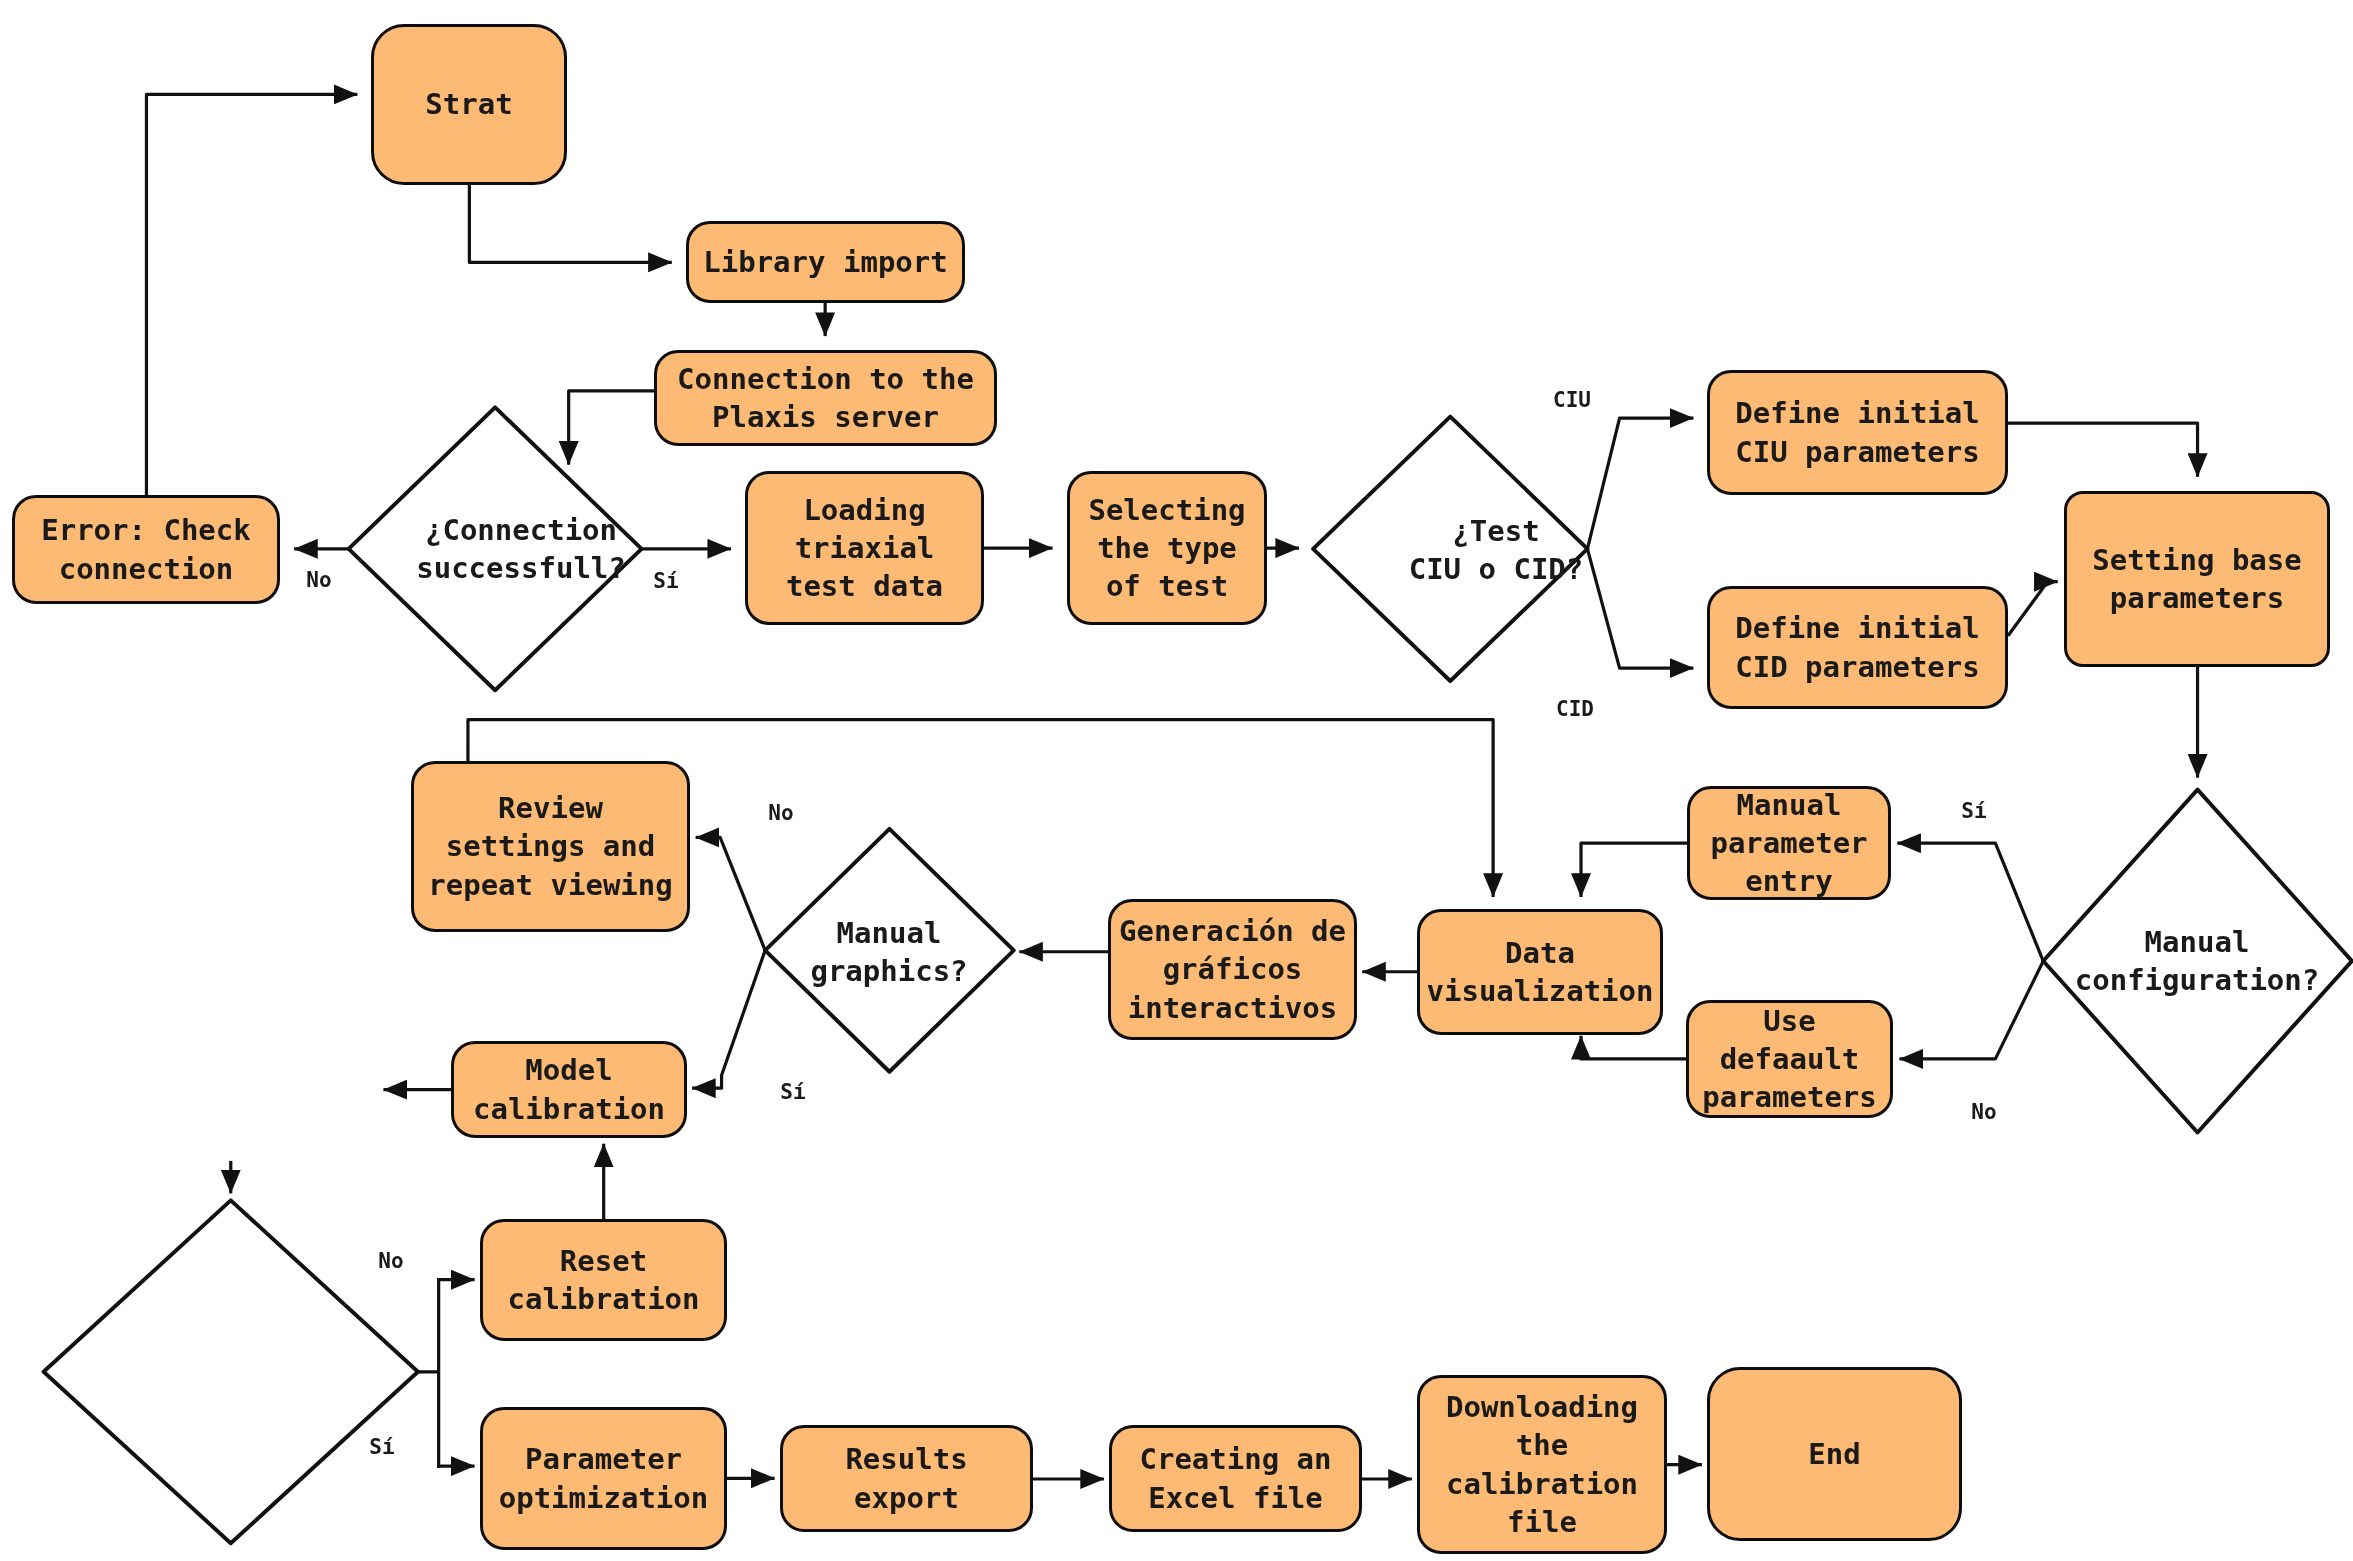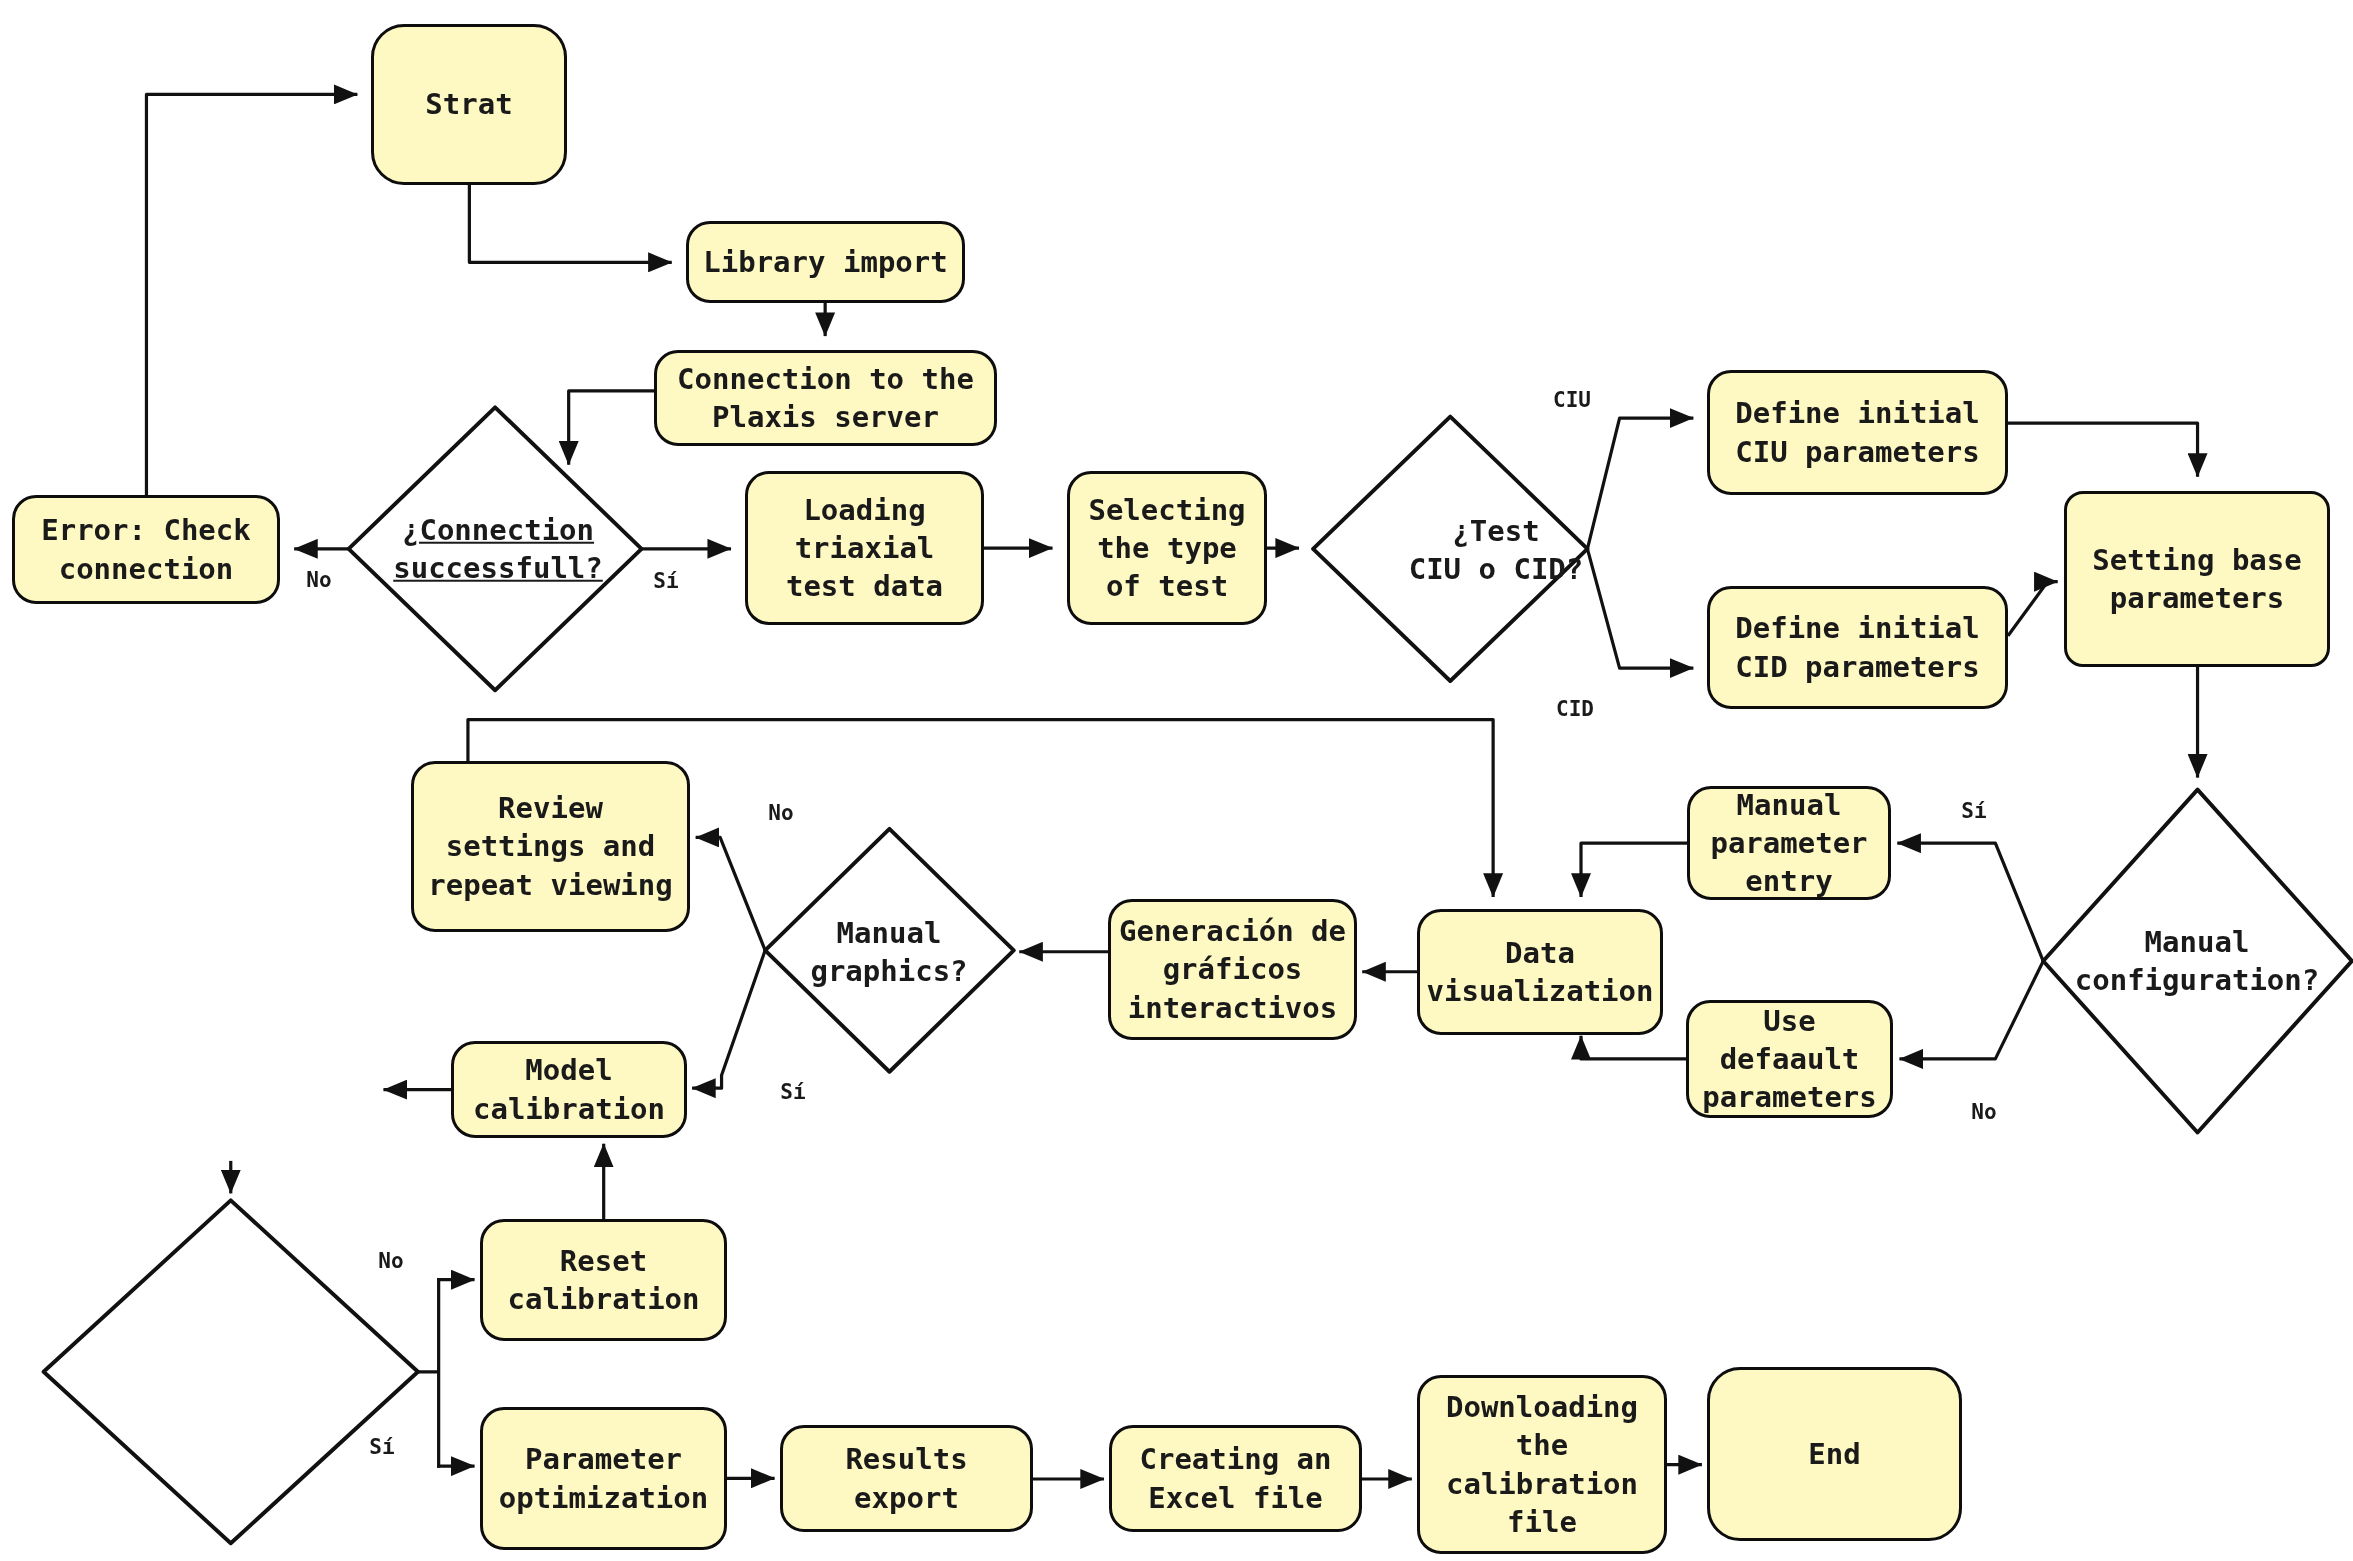--- a/index.html
+++ b/index.html
@@ -9,21 +9,21 @@
     background:#ffffff;
     font-family:"DejaVu Sans Mono", monospace;
     color:#1a1a1a;
     overflow:hidden;
   }
   .wires{position:absolute;left:0;top:0;width:2354px;height:1562px;}
   .wire{stroke:#111111;stroke-width:4.5;fill:none;stroke-linejoin:round;stroke-linecap:square;}
   .diamond{fill:#ffffff;stroke:#111111;stroke-width:5.5;stroke-linejoin:round;}
   .node{
     position:absolute;box-sizing:border-box;
-    background:#fef9c3;border:3.6px solid #0d0d0d;border-radius:24px;
+    background:#fdba74;border:3.6px solid #0d0d0d;border-radius:24px;
     display:flex;align-items:center;justify-content:center;
     text-align:center;font-size:29px;font-weight:bold;line-height:1.32;
     white-space:pre-line;padding:2.9px 7.1px;
   }
   .node.big-radius{border-radius:33px;}
   .dlabel{
     position:absolute;transform:translate(-50%,-50%);
     text-align:center;font-size:29px;font-weight:bold;line-height:1.32;
     white-space:pre-line;
   }
@@ -126,21 +126,21 @@
   <div class="node" style="left:780px;top:1425px;width:253px;height:107px;">Results
 export</div>
   <div class="node" style="left:1109px;top:1425px;width:253px;height:107px;">Creating an
 Excel file</div>
   <div class="node" style="left:1417px;top:1375px;width:250px;height:179px;">Downloading
 the
 calibration
 file</div>
   <div class="node big-radius" style="left:1707px;top:1367px;width:255px;height:174px;">End</div>
 
-  <div class="dlabel" style="left:498px;top:549px;text-decoration:underline;">¿Connection
+  <div class="dlabel" style="left:521px;top:549px;">¿Connection
 successfull?</div>
   <div class="dlabel" style="left:1450px;top:550px;margin-left:46px;">¿Test
 CIU o CID?</div>
   <div class="dlabel" style="left:2197px;top:961px;">Manual
 configuration?</div>
   <div class="dlabel" style="left:889px;top:952px;">Manual
 graphics?</div>
 
   <div class="elabel" style="left:319px;top:580px;">No</div>
   <div class="elabel" style="left:666px;top:581px;">Sí</div>

